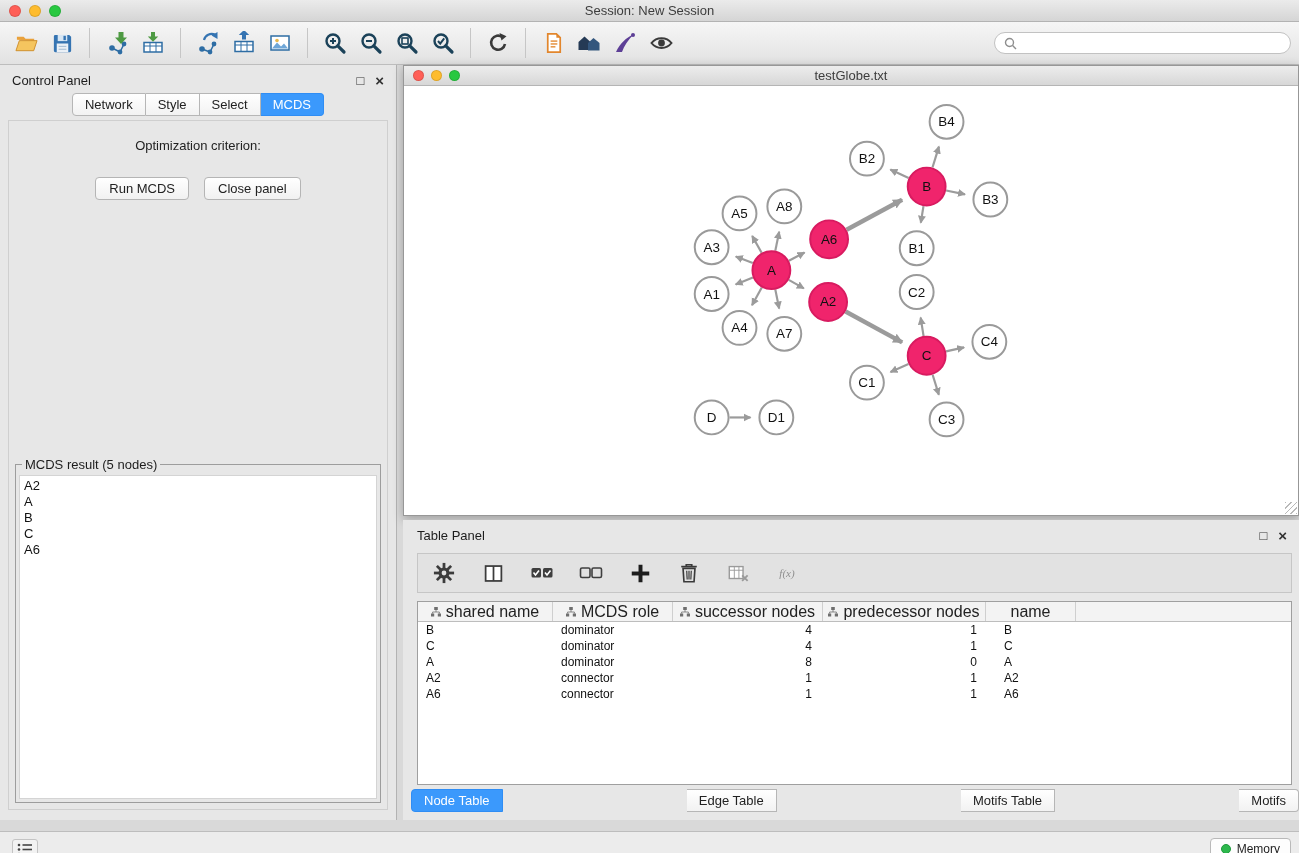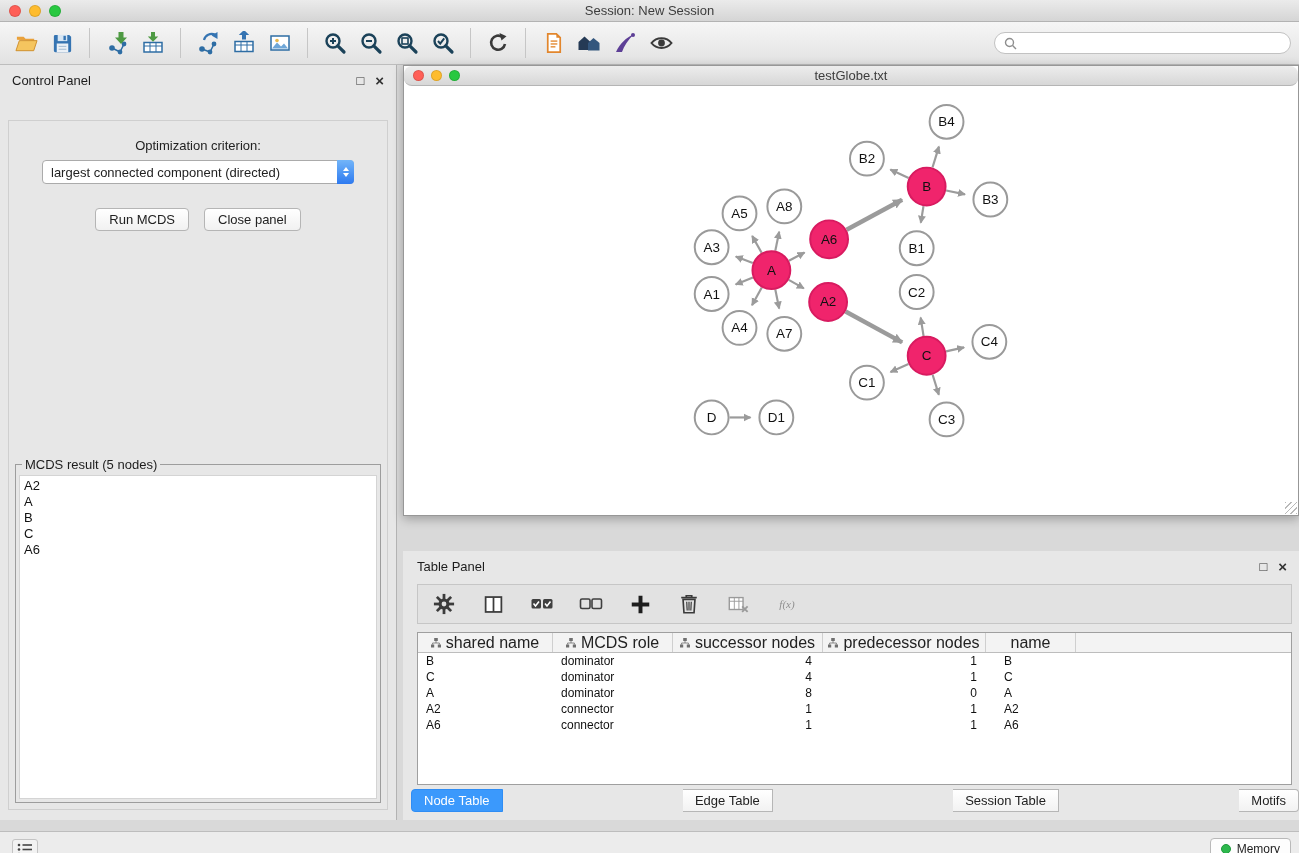--- a/index.html
+++ b/index.html
@@ -86,34 +86,34 @@
   .result-list { width:100%; height:100%; background:#fff; border:1px solid #d4d4d4; overflow:auto; padding:2px 4px; }
   .result-item { line-height:16px; font-size:13px; color:#111; }
   
   .net-window {
     position:absolute; left:403px; top:65px; width:896px; height:451px;
     background:#fff; border:1px solid #979797; box-shadow:0 3px 10px rgba(0,0,0,.28);
   }
   .net-titlebar {
     position:absolute; top:0; left:0; right:0; height:20px;
     background:linear-gradient(#ededed,#d7d7d7); border-bottom:1px solid #b5b5b5;
-    display:flex; align-items:center;border-radius:8px;
+    display:flex; align-items:center;
   }
   .net-traffic { position:absolute; left:9px; top:4px; display:flex; gap:7px; }
   .net-traffic .light { width:11px; height:11px; }
   .net-title { flex:1; text-align:center; font-size:13px; color:#3d3d3d; }
   .net-content { position:absolute; top:21px; left:1px; right:1px; bottom:1px; background:#fff; overflow:hidden; }
   svg.graph { display:block; width:100%; height:100%; }
   svg.graph text { font-family:"Liberation Sans", sans-serif; }
   .resize-corner {
     position:absolute; right:1px; bottom:1px; width:12px; height:12px;
     background:repeating-linear-gradient(135deg,#b9b9b9 0 1px,transparent 1px 4px);
   }
   
-  .table-panel { position:absolute; left:403px; top:520px; right:0; bottom:33px; background:#e7e7e7;margin-top:31px; }
+  .table-panel { position:absolute; left:403px; top:520px; right:0; bottom:33px; background:#e7e7e7; }
   .tp-toolbar {
     position:absolute; top:33px; left:14px; right:7px; height:40px;
     border:1px solid #c6c6c6; background:#e2e2e2;
     display:flex; align-items:center; gap:23px; padding:0 13px;
   }
   .tp-ic { display:flex; align-items:center; justify-content:center; width:26px; height:26px; }
   .fx-label { font-family:"Liberation Serif", serif; font-style:italic; color:#8f8f8f; font-size:11px; }
   .tp-table { position:absolute; top:81px; left:14px; right:7px; bottom:35px; background:#fff; border:1px solid #9f9f9f; overflow:hidden; }
   .tbl-header { display:flex; height:20px; background:#f3f3f3; border-bottom:1px solid #bdbdbd; }
   .tbl-hcell { display:flex; align-items:center; justify-content:center; gap:5px; font-size:16px; color:#222; border-right:1px solid #cfcfcf; }
@@ -290,29 +290,28 @@
 </div>
 
 <div class="control-panel">
   <div class="panel-header">
     <span class="panel-title">Control Panel</span>
     <span class="panel-controls">
       <span class="panel-ctl">□</span>
       <span class="panel-ctl close">×</span>
     </span>
   </div>
+  <div class="cp-tabs">
+    <div class="seg-item">Network</div>
+    <div class="seg-item">Style</div>
+    <div class="seg-item">Select</div>
+    <div class="seg-item active">MCDS</div>
+  </div>
   <div class="cp-content">
     <div class="opt-label">Optimization criterion:</div>
-    <div class="dropdown">
-      <span class="dropdown-value">largest connected component (directed)</span>
-      <span class="stepper">
-        <span class="arr-up"></span>
-          <span class="arr-down"></span>
-      </span>
-    </div>
     <div class="btn-row">
       <button class="mac-btn">Run MCDS</button>
       <button class="mac-btn">Close panel</button>
     </div>
     <fieldset class="mcds">
       <legend>MCDS result (5 nodes)</legend>
       <div class="result-list">
           <div class="result-item">A2</div>
           <div class="result-item">A</div>
           <div class="result-item">B</div>
@@ -598,21 +597,21 @@
           <div class="tbl-cell c1">connector</div>
           <div class="tbl-cell c2">1</div>
           <div class="tbl-cell c3">1</div>
           <div class="tbl-cell c4">A6</div>
         </div>
       </div>
   </div>
   <div class="tp-tabs">
     <div class="seg-item active">Node Table</div>
     <div class="seg-item">Edge Table</div>
-    <div class="seg-item">Session Table</div>
+    <div class="seg-item">Motifs Table</div>
     <div class="seg-item">Motifs</div>
   </div>
 </div>
 
 <div class="statusbar">
   <div class="sb-left-btn">
     <svg width="18" height="18" viewBox="0 0 18 18">
       <circle cx="3" cy="5" r="1.3" fill="#444"></circle>
         <line x1="6.5" y1="5" x2="16" y2="5" stroke="#444" stroke-width="1.6"></line>
       <circle cx="3" cy="9.5" r="1.3" fill="#444"></circle>

